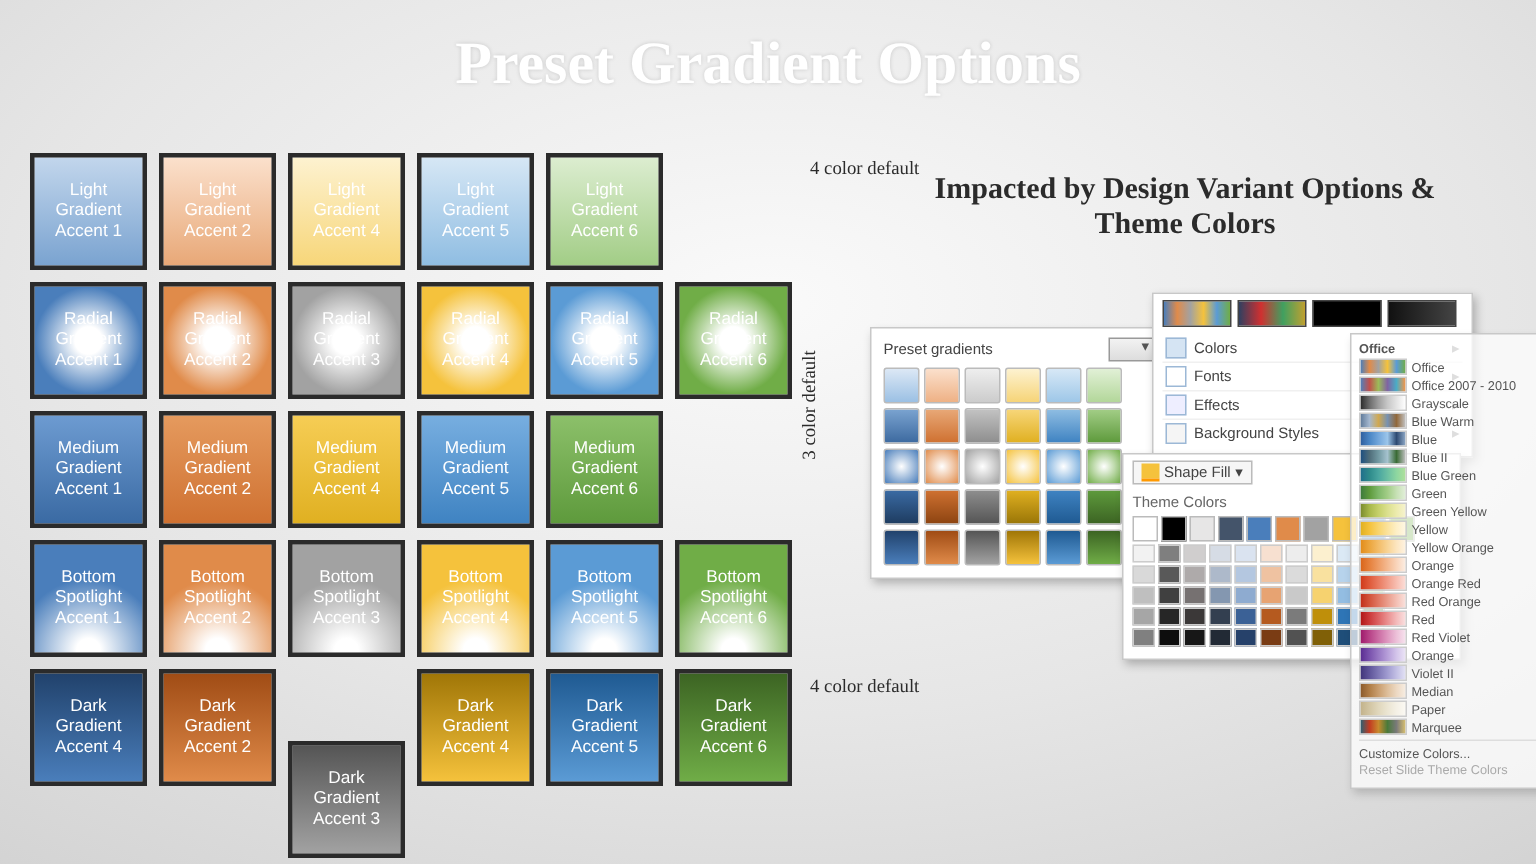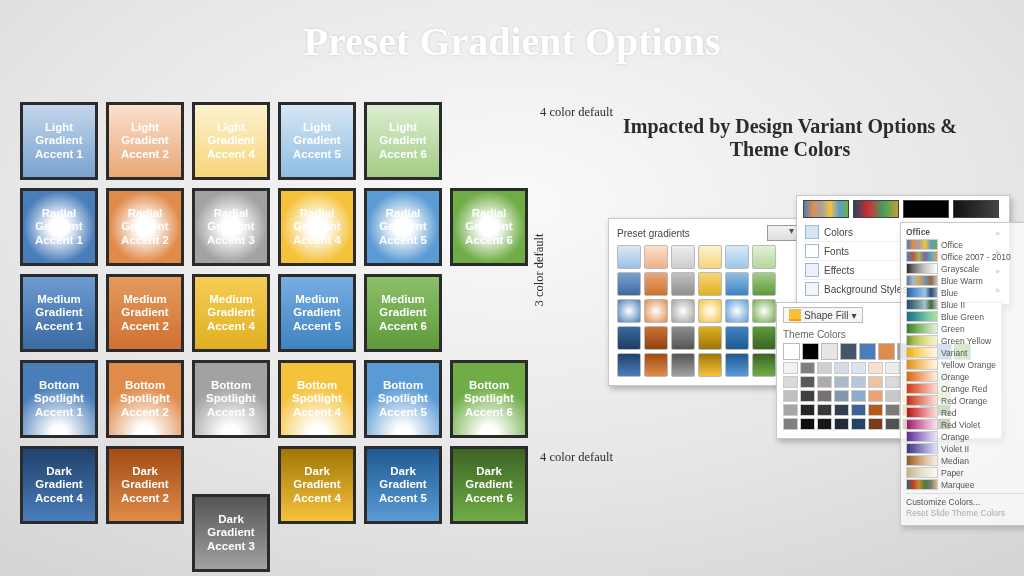--- a/index.html
+++ b/index.html
@@ -22,21 +22,21 @@
   }
   .subtitle{
     position:absolute;top:115px;left:600px;width:380px;text-align:center;
     font-family:"Segoe Script","Comic Sans MS",cursive;font-size:20px;color:#2b2b2b;
     line-height:1.15;font-weight:600;
   }
   .grid{position:absolute;left:20px;top:102px;display:flex;flex-direction:column;gap:8px;}
   .row{display:flex;gap:8px;}
   .swatch{width:78px;height:78px;border:3px solid #2b2b2b;color:#fff;
     display:flex;align-items:center;justify-content:center;text-align:center;
-    font-size:11.5px;line-height:1.15;font-weight:700;box-sizing:border-box;padding:4px;}
+    font-size:11.5px;line-height:1.15;font-weight:400;box-sizing:border-box;padding:4px;}
   .annot{position:absolute;font-family:"Segoe Script","Comic Sans MS",cursive;font-size:12.5px;color:#2b2b2b;}
   .annot-r1{left:540px;top:105px;}
   .annot-r5{left:540px;top:450px;}
   .annot-vert{left:532px;top:345px;transform:rotate(-90deg);transform-origin:left top;width:150px;text-align:center;}
 
   
   .light.a1{background:linear-gradient(#c2d6ec,#7aa3d0);} .light.a2{background:linear-gradient(#fbe0cc,#e8a877);}
   .light.a3{background:linear-gradient(#e6e6e6,#c2c2c2);} .light.a4{background:linear-gradient(#fdf2d0,#f7d679);}
   .light.a5{background:linear-gradient(#d6e7f5,#8fbde2);} .light.a6{background:linear-gradient(#dcedd0,#a2cd86);}
   .spot{background:radial-gradient(circle at 50% 50%,#fff 0%,#fff 18%,var(--c) 70%);}
@@ -46,21 +46,21 @@
   .med.a3{background:linear-gradient(#bcbcbc,#8e8e8e);} .med.a4{background:linear-gradient(#f6cd55,#e0b021);}
   .med.a5{background:linear-gradient(#77aee0,#3f83c2);} .med.a6{background:linear-gradient(#8cc06a,#5e9a3c);}
   .bot{background:radial-gradient(circle at 50% 98%,#fff 0%,#fff 10%,var(--c) 60%,var(--c) 100%);}
   .bot.a1{--c:var(--accent1);} .bot.a2{--c:var(--accent2);} .bot.a3{--c:var(--accent3);}
   .bot.a4{--c:var(--accent4);} .bot.a5{--c:var(--accent5);} .bot.a6{--c:var(--accent6);}
   .dark.a1{background:linear-gradient(#21426c,#4a7ebb);} .dark.a2{background:linear-gradient(#a04c15,#e08b4a);}
   .dark.a3{background:linear-gradient(#555,#a2a2a2);margin-top:48px;} .dark.a4{background:linear-gradient(#a07607,#f5c23c);}
   .dark.a5{background:linear-gradient(#1f5a92,#5b9bd5);} .dark.a6{background:linear-gradient(#3c6423,#70ad47);}
 
   
-  .panel{position:absolute;background:#fff;border:1px solid #c8c8c8;box-shadow:2px 3px 6px rgba(0,0,0,.25);font-size:10px;color:#444;margin-left:28px;}
+  .panel{position:absolute;background:#fff;border:1px solid #c8c8c8;box-shadow:2px 3px 6px rgba(0,0,0,.25);font-size:10px;color:#444;}
   .preset-panel{left:580px;top:218px;width:180px;padding:6px 8px 8px;}
   .preset-panel .hdr{display:flex;justify-content:space-between;align-items:center;margin-bottom:4px;}
   .preset-panel .dd{width:28px;height:14px;border:1px solid #999;background:linear-gradient(#f2f2f2,#ddd);position:relative;}
   .preset-panel .dd::after{content:"▾";position:absolute;right:2px;top:-1px;font-size:10px;color:#555;}
   .preset-grid{display:grid;grid-template-columns:repeat(6,24px);grid-auto-rows:24px;gap:3px;}
   .pg{border:1px solid #bbb;border-radius:2px;}
 
   .variant-panel{left:768px;top:195px;width:200px;padding:4px 6px 6px;}
   .variant-strip{display:flex;gap:4px;margin-bottom:5px;}
   .vs{width:44px;height:16px;border:1px solid #444;}
@@ -313,21 +313,21 @@
     <div class="cf-row">
         <span class="cf-sw" style="background:linear-gradient(90deg,#3c7a3c,#5e9a3c,#7fb86a,#a2cd86,#c6e0b4,#e2efda)"></span>
         <span>Green</span>
       </div>
     <div class="cf-row">
         <span class="cf-sw" style="background:linear-gradient(90deg,#7a8b2e,#a8b84a,#c5d06a,#dbe08e,#ecebad,#f6f3cf)"></span>
         <span>Green Yellow</span>
       </div>
     <div class="cf-row">
         <span class="cf-sw" style="background:linear-gradient(90deg,#e0b021,#f5c23c,#f8d46e,#fbe29c,#fdefc6,#fff7e4)"></span>
-        <span>Variant</span>
+        <span>Yellow</span>
       </div>
     <div class="cf-row">
         <span class="cf-sw" style="background:linear-gradient(90deg,#e28c1a,#eca63e,#f3bd69,#f8d394,#fce5bf,#fef3e2)"></span>
         <span>Yellow Orange</span>
       </div>
     <div class="cf-row">
         <span class="cf-sw" style="background:linear-gradient(90deg,#d9651a,#e6813d,#ee9d66,#f4b990,#f9d4ba,#fceee3)"></span>
         <span>Orange</span>
       </div>
     <div class="cf-row">

